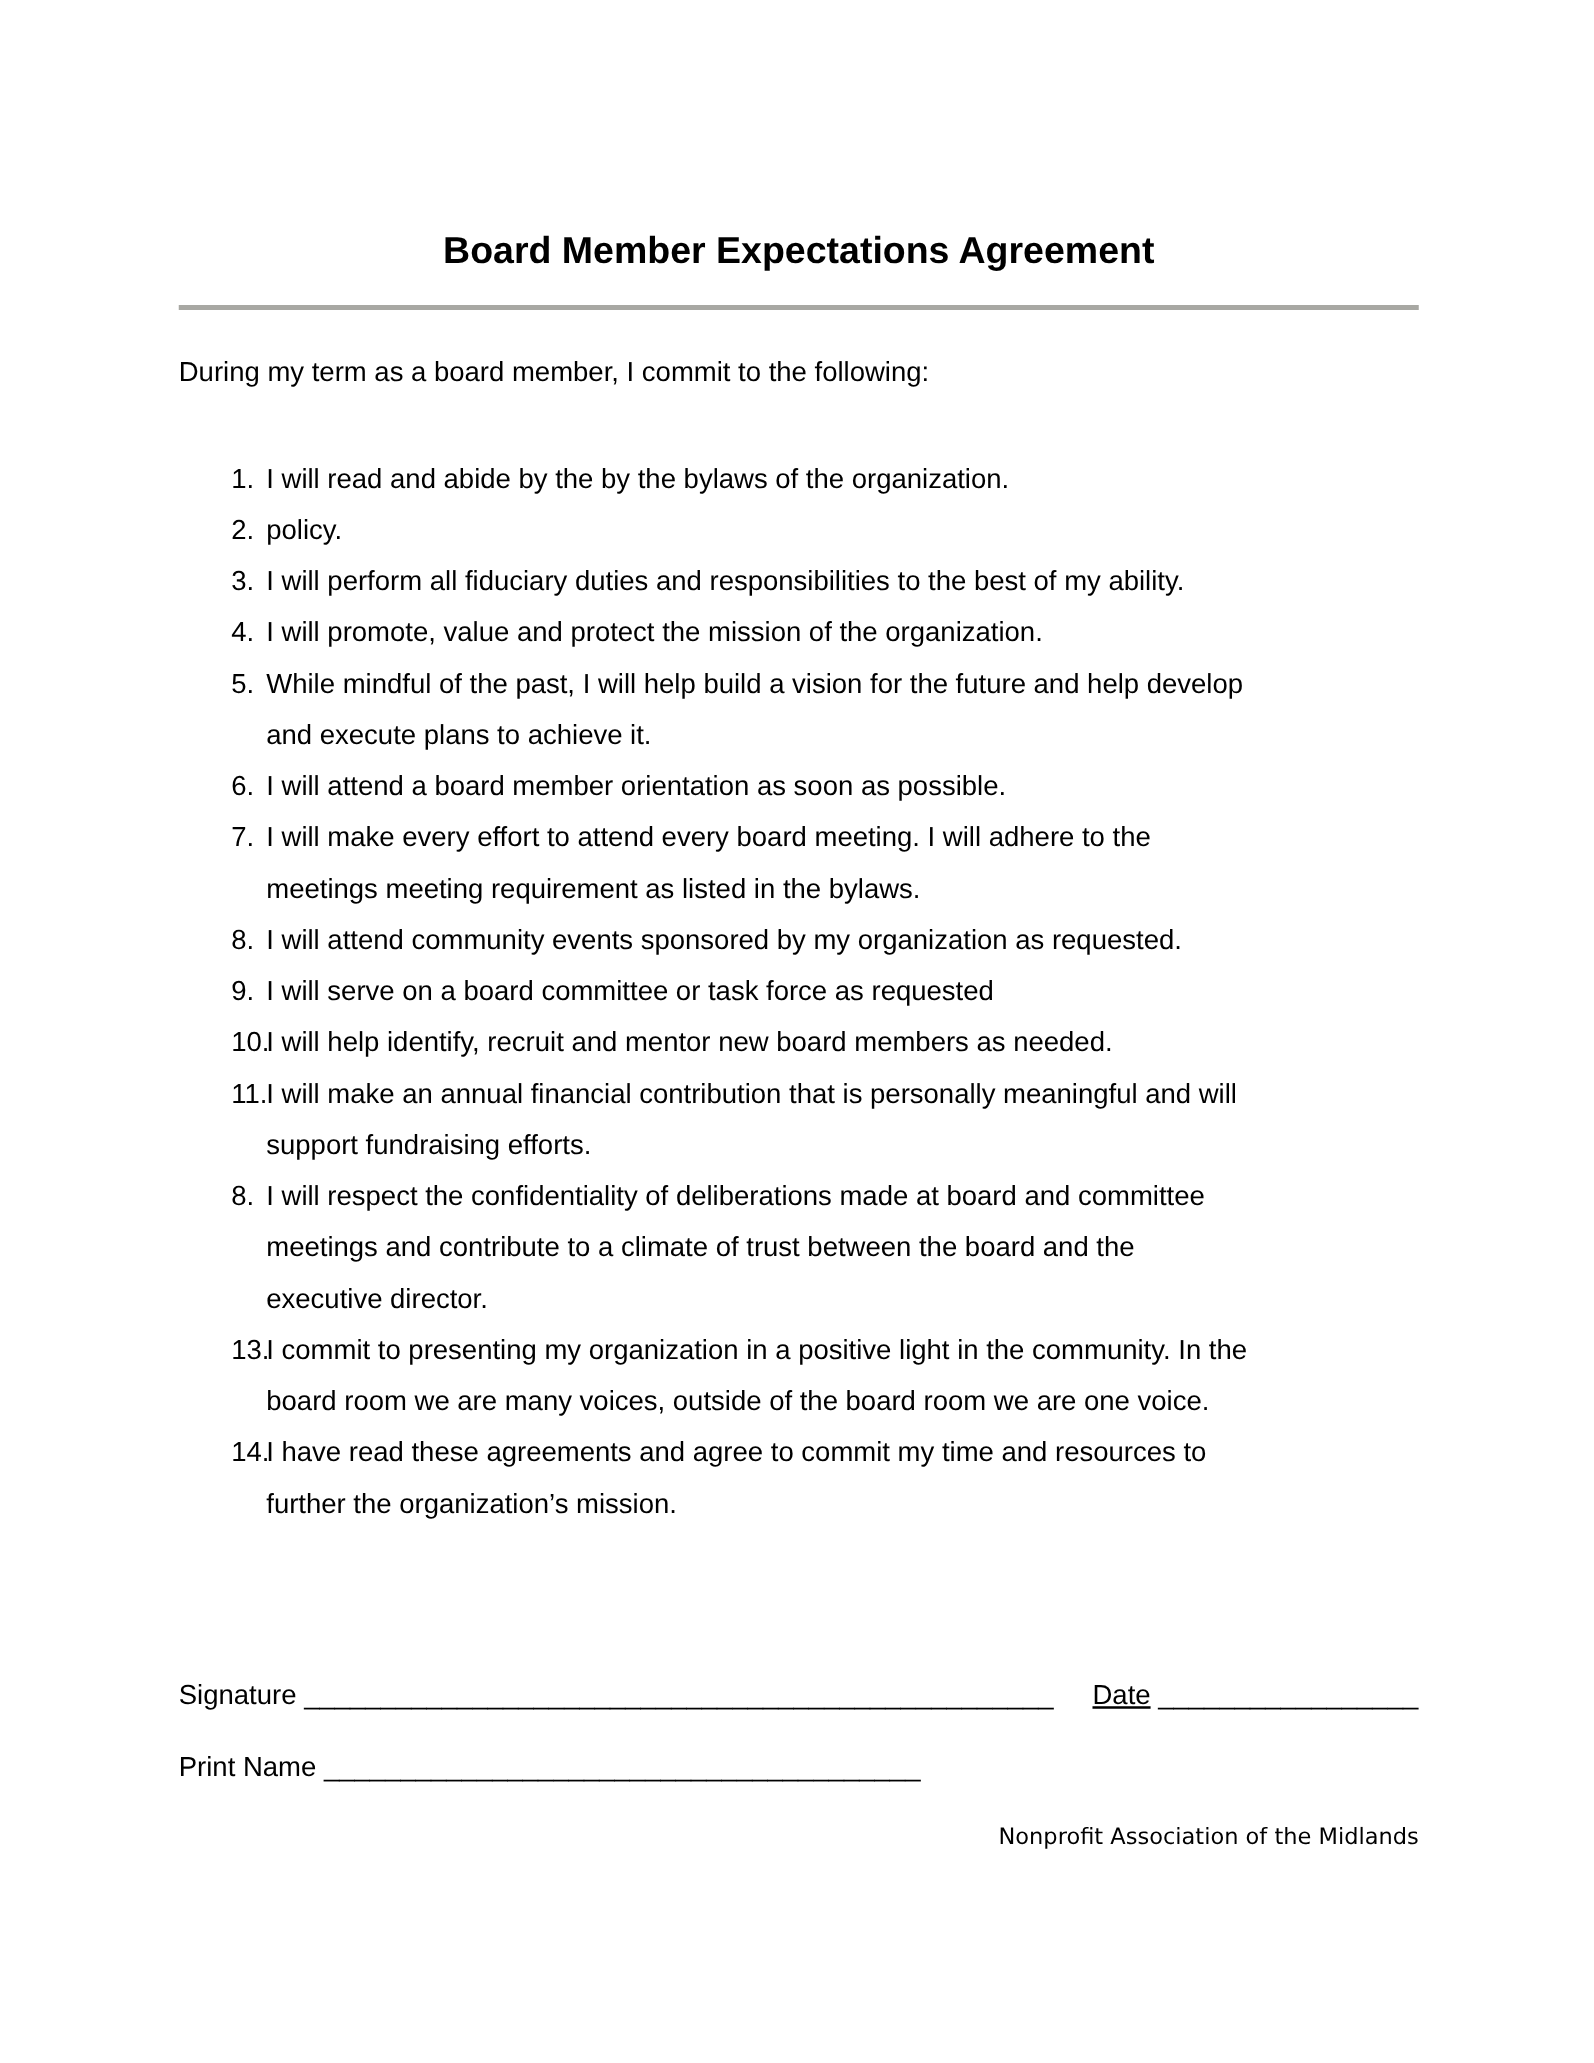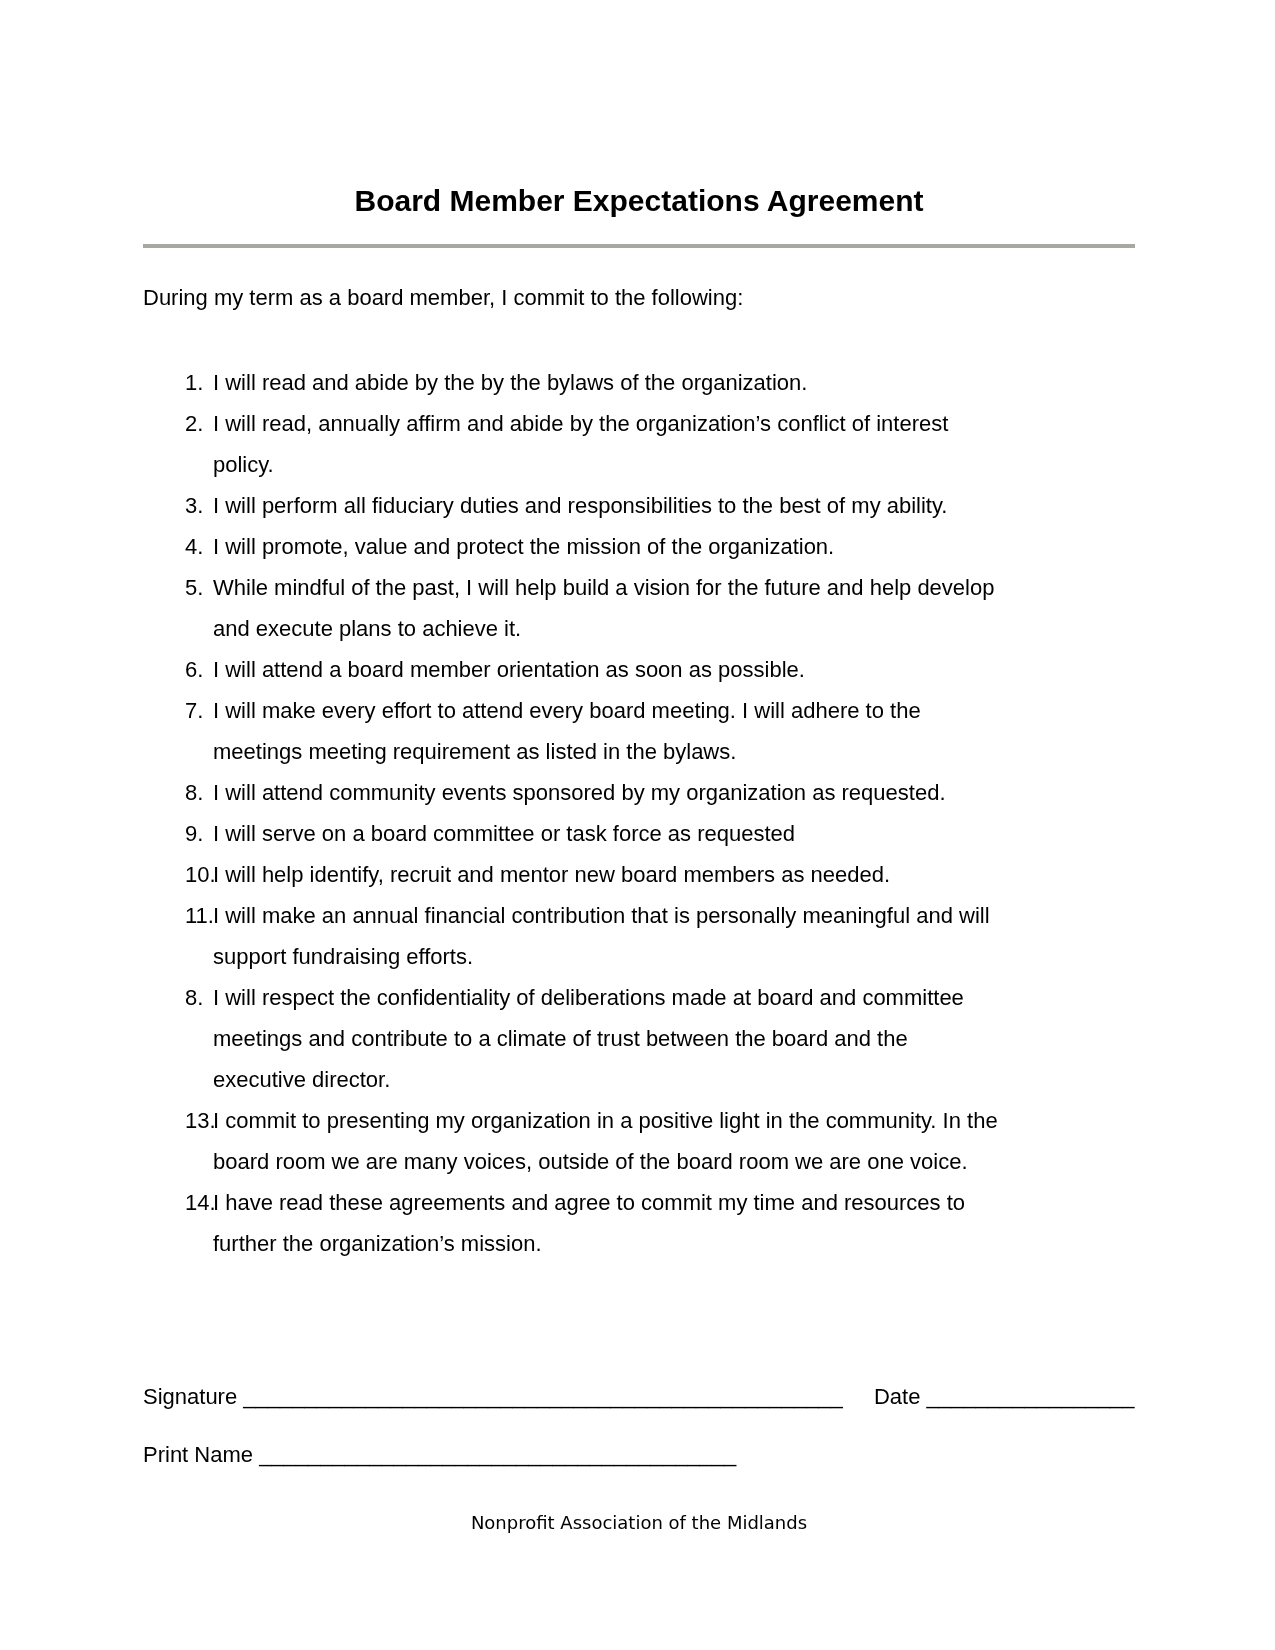--- a/index.html
+++ b/index.html
@@ -62,36 +62,37 @@
     height: 41px;
   }
   .sig-row {
     margin-top: 116px;
     font-size: 22px;
     line-height: 33px;
     white-space: nowrap;
   }
   .sig-row .date-label {
     margin-left: 25px;
+    text-decoration: underline;
   }
   .print-row {
     margin-top: 25px;
     font-size: 22px;
     line-height: 33px;
     white-space: nowrap;
   }
   .blank-line {
     letter-spacing: 0;
   }
   .footer {
-    margin-top: 40px;
+    margin-top: 28px;
     font-family: "DejaVu Sans", sans-serif;
     font-size: 18px;
     line-height: 24px;
-    text-align: center;
+    text-align: right;
   }
 </style>
 </head>
 <body>
 
 <div class="page">
   <div class="content">
 
     <div class="doc-title">Board Member Expectations Agreement</div>
 
@@ -99,21 +100,20 @@
 
     <div class="intro">During my term as a board member, I commit to the following:</div>
 
     <div class="list">
         <div class="item">
           <span class="num">1.</span>
           <div class="line">I will read and abide by the by the bylaws of the organization.</div>
         </div>
         <div class="item">
           <span class="num">2.</span>
-          <div class="line">I will read, annually affirm and abide by the organization’s conflict of interest</div>
           <div class="line">policy.</div>
         </div>
         <div class="item">
           <span class="num">3.</span>
           <div class="line">I will perform all fiduciary duties and responsibilities to the best of my ability.</div>
         </div>
         <div class="item">
           <span class="num">4.</span>
           <div class="line">I will promote, value and protect the mission of the organization.</div>
         </div>

